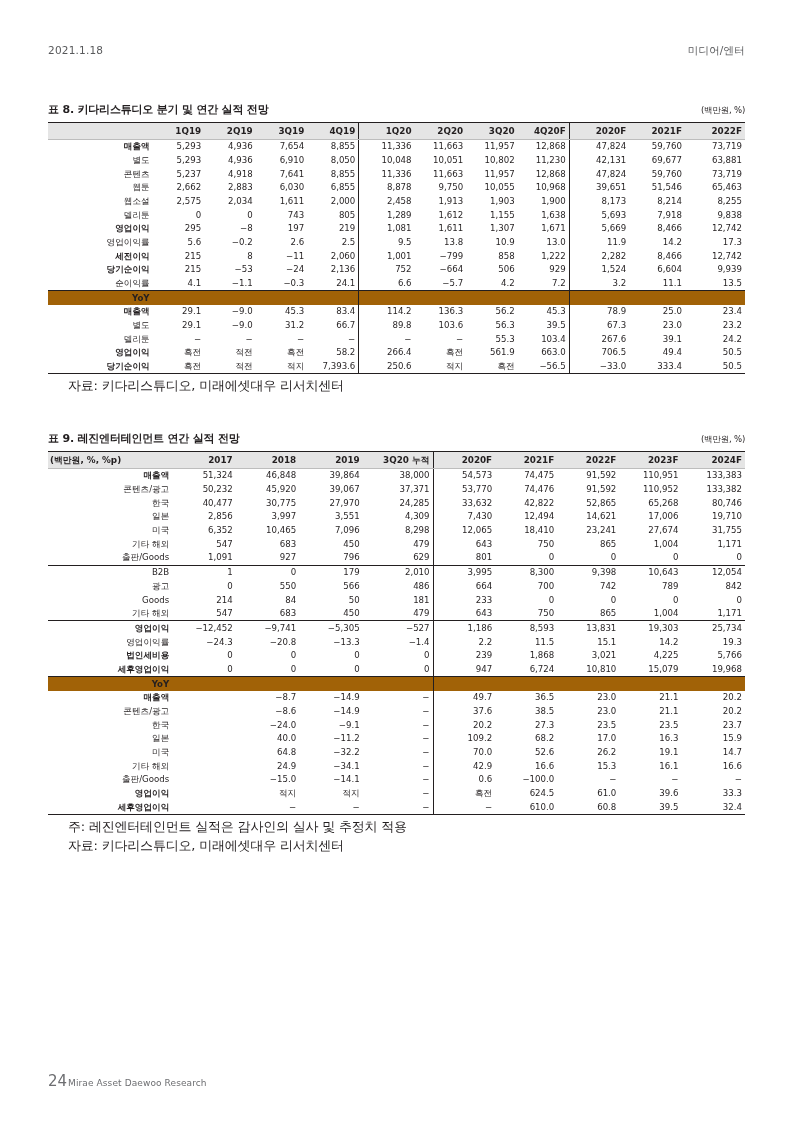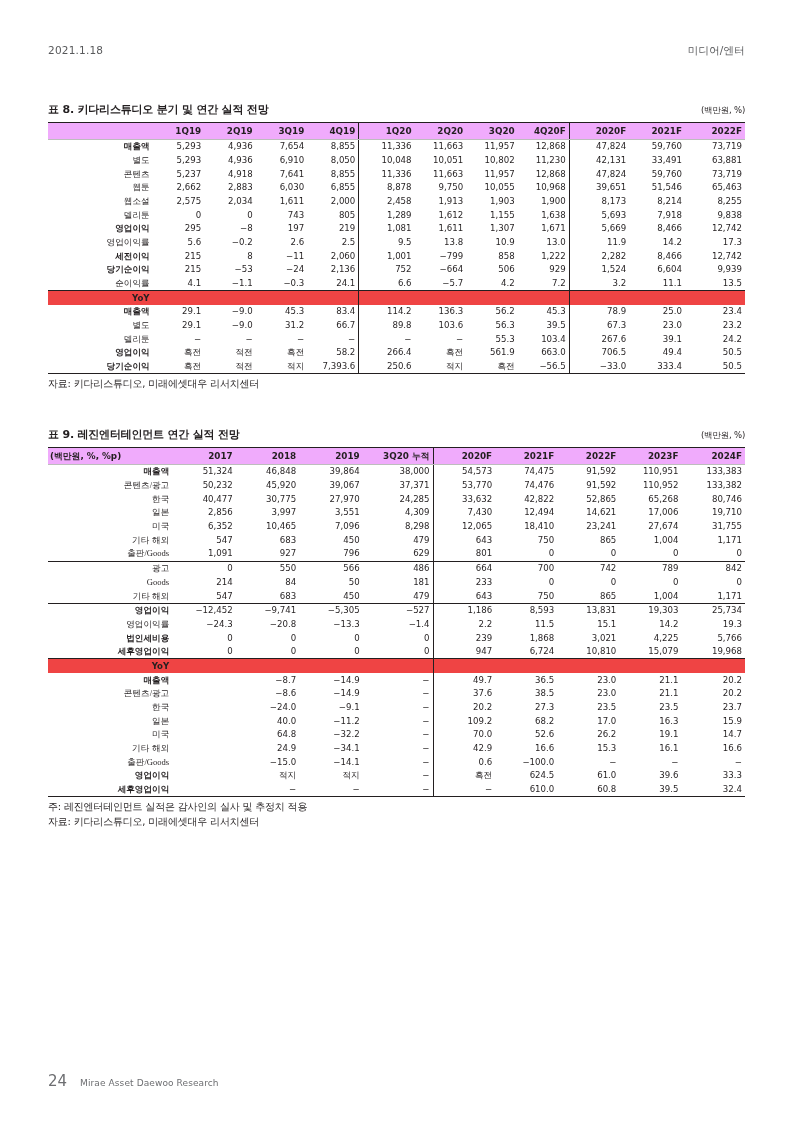--- a/index.html
+++ b/index.html
@@ -42,47 +42,47 @@
     padding:1.6px 3px 1.6px 0;
     white-space:nowrap;
     line-height:1.22;
     vertical-align:bottom;
   }
   thead th{
     text-align:right;font-weight:bold;font-size:8.8px;
     padding-bottom:2.5px;padding-top:2.5px;
   }
   thead th.lbl{text-align:left;padding-left:2px;}
-  thead tr{background:#f0abfc;}
+  thead tr{background:#e5e5e5;}
   tbody td{text-align:right;}
   tbody td.lbl{text-align:right;padding-left:2px;}
 
   
   .i0{padding-left:2px;font-weight:bold;}
-  .i1{padding-left:12px;font-family:Liberation Serif, serif;}
+  .i1{padding-left:12px;}
   .i2{padding-left:22px;}
   .i3{padding-left:32px;}
 
   
   .rule-top td,.rule-top th{border-top:1.1px solid #231f20;}
   .rule-bot td,.rule-bot th{border-bottom:1.1px solid #231f20;}
   .hdr-under th{border-bottom:.6px solid #bdbdbd;}
 
   
   .vsep{border-left:1px solid #231f20;padding-left:6px;}
 
-  .yoyband td{background:#ef4444;font-weight:bold;}
-
-  .note{font-size:10px;color:#231f20;margin-top:3px;letter-spacing:-.2px;}
+  .yoyband td{background:#a16207;font-weight:bold;}
+
+  .note{font-size:13px;color:#231f20;margin-top:3px;letter-spacing:-.2px;margin-left:20px;}
   .note+.note{margin-top:1px;}
 
   
   .footer{
     position:absolute;left:48px;bottom:32px;
-    display:flex;align-items:baseline;gap:13px;
+    display:flex;align-items:baseline;gap:1px;
   }
   .pgnum{font-size:15px;color:#6d6e71;}
   .brand{font-size:9px;color:#6d6e71;letter-spacing:.1px;}
 </style>
 </head>
 <body>
 
 <div class="page">
 
   <div class="runhead">
@@ -145,21 +145,21 @@
             <td class="lbl i1">별도</td>
             <td>5,293</td>
             <td>4,936</td>
             <td>6,910</td>
             <td>8,050</td>
             <td class="vsep">10,048</td>
             <td>10,051</td>
             <td>10,802</td>
             <td>11,230</td>
             <td class="vsep">42,131</td>
-            <td>33,491</td>
+            <td>69,677</td>
             <td>63,881</td>
           </tr>
           <tr>
             <td class="lbl i2">콘텐츠</td>
             <td>5,237</td>
             <td>4,918</td>
             <td>7,641</td>
             <td>8,855</td>
             <td class="vsep">11,336</td>
             <td>11,663</td>
@@ -481,20 +481,32 @@
             <td style="border-bottom: 0.6px solid rgb(35, 31, 32);">927</td>
             <td style="border-bottom: 0.6px solid rgb(35, 31, 32);">796</td>
             <td style="border-bottom: 0.6px solid rgb(35, 31, 32);">629</td>
             <td class="vsep" style="border-bottom: 0.6px solid rgb(35, 31, 32);">801</td>
             <td style="border-bottom: 0.6px solid rgb(35, 31, 32);">0</td>
             <td style="border-bottom: 0.6px solid rgb(35, 31, 32);">0</td>
             <td style="border-bottom: 0.6px solid rgb(35, 31, 32);">0</td>
             <td style="border-bottom: 0.6px solid rgb(35, 31, 32);">0</td>
           </tr>
           <tr>
+            <td class="lbl i1">B2B</td>
+            <td>1</td>
+            <td>0</td>
+            <td>179</td>
+            <td>2,010</td>
+            <td class="vsep">3,995</td>
+            <td>8,300</td>
+            <td>9,398</td>
+            <td>10,643</td>
+            <td>12,054</td>
+          </tr>
+          <tr>
             <td class="lbl i1">광고</td>
             <td>0</td>
             <td>550</td>
             <td>566</td>
             <td>486</td>
             <td class="vsep">664</td>
             <td>700</td>
             <td>742</td>
             <td>789</td>
             <td>842</td>

